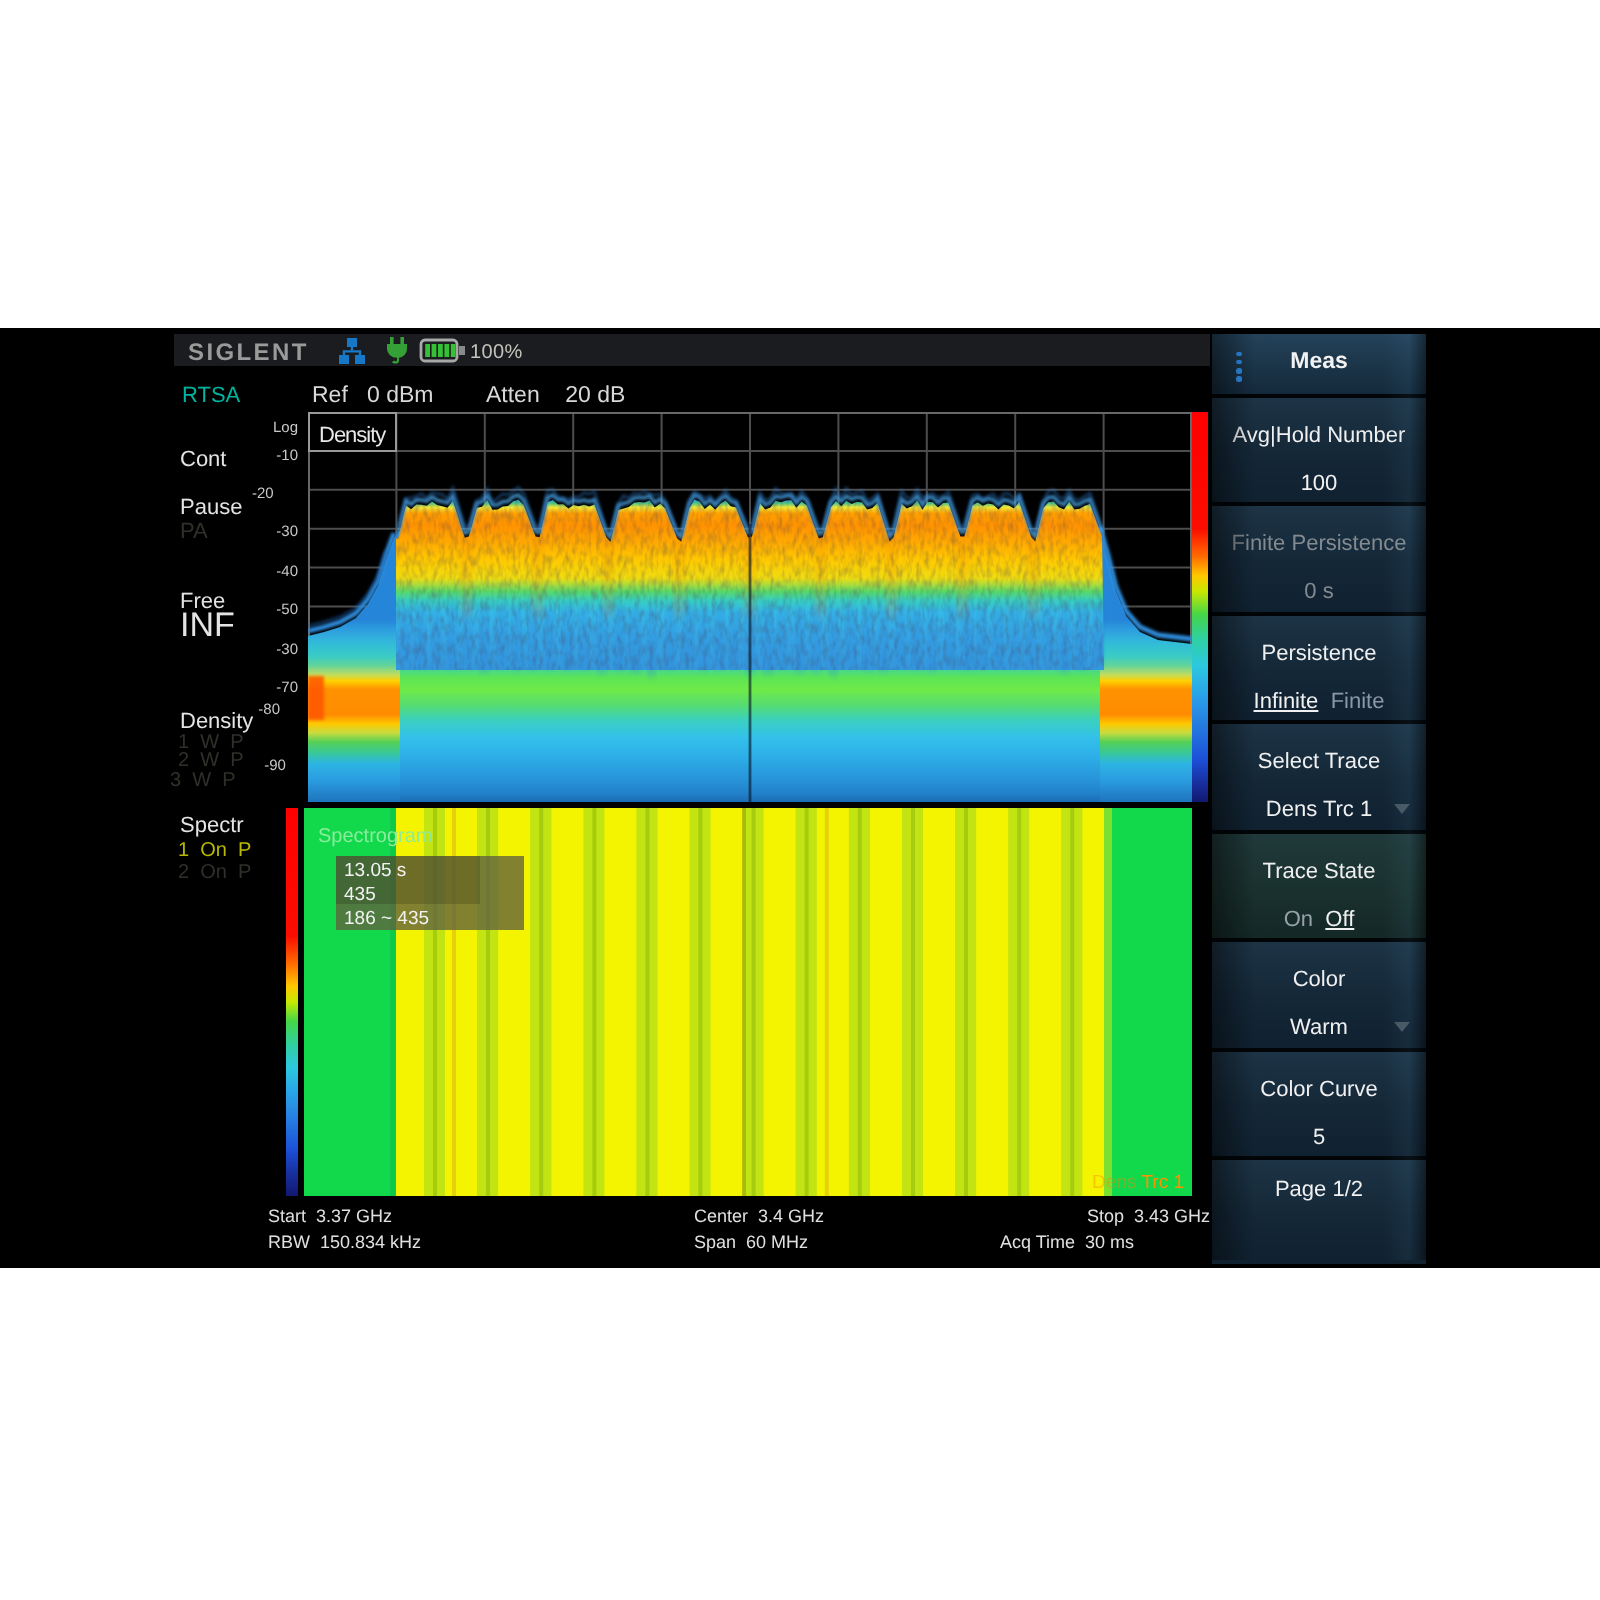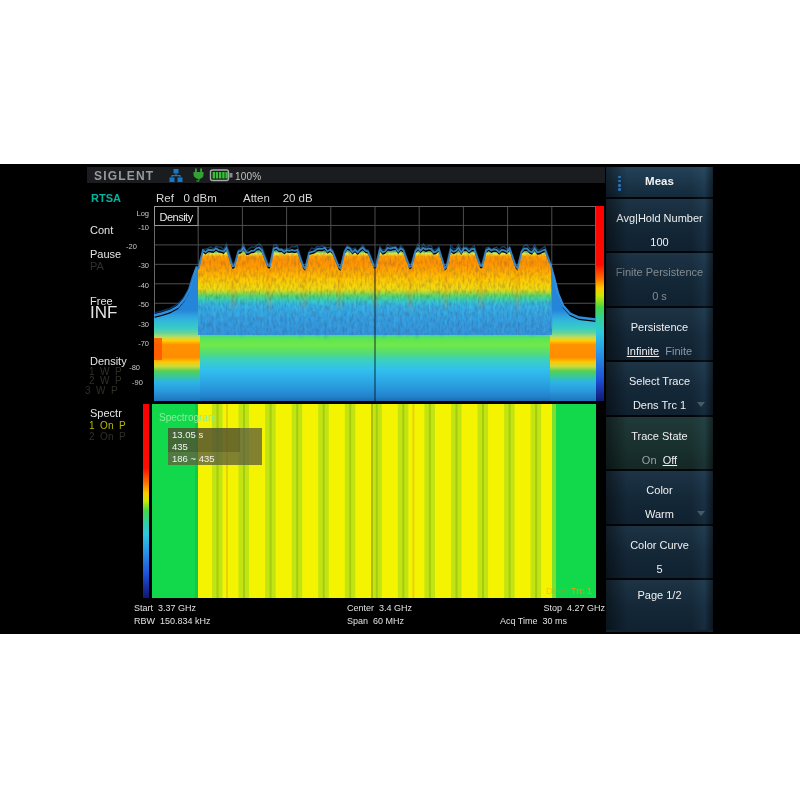--- a/index.html
+++ b/index.html
@@ -23,21 +23,21 @@
 <rect x="60.5" y="6" width="3" height="4.5" fill="#8a8a8a"></rect>
 <rect x="43.6" y="5" width="2.4" height="6.5" fill="#35c035"></rect>
           <rect x="46.8" y="5" width="2.4" height="6.5" fill="#35c035"></rect>
           <rect x="50" y="5" width="2.4" height="6.5" fill="#35c035"></rect>
           <rect x="53.2" y="5" width="2.4" height="6.5" fill="#35c035"></rect>
           <rect x="56.4" y="5" width="2.4" height="6.5" fill="#35c035"></rect>
 </g>
 </svg>
 <div style="position:absolute;left:148px;top:4px;font-size:10px;color:#c4c4bc;letter-spacing:0.2px">100%</div>
 </div>
-<div style="position:absolute;left:91px;top:28px;font-size:11px;line-height:12px;color:#00b4a0;font-weight:bold;white-space:pre">RTSA</div>
+<div style="position:absolute;left:91px;top:28px;font-size:11px;line-height:12px;color:#00b4a0;font-weight:normal;white-space:pre">RTSA</div>
     <div style="position:absolute;left:90px;top:60px;font-size:11px;line-height:12px;color:#e4e4e4;white-space:pre">Cont</div>
     <div style="position:absolute;left:90px;top:84px;font-size:11px;line-height:12px;color:#e4e4e4;white-space:pre">Pause</div>
     <div style="position:absolute;left:90px;top:96px;font-size:11px;line-height:12px;color:#30302a;white-space:pre">PA</div>
     <div style="position:absolute;left:90px;top:131px;font-size:11px;line-height:12px;color:#e4e4e4;white-space:pre">Free</div>
     <div style="position:absolute;left:90px;top:143px;font-size:17px;line-height:12px;color:#e4e4e4;white-space:pre">INF</div>
     <div style="position:absolute;left:90px;top:191px;font-size:11px;line-height:12px;color:#e4e4e4;white-space:pre">Density</div>
     <div style="position:absolute;left:89px;top:202px;font-size:10px;line-height:11px;color:#30302a;white-space:pre">1  W  P</div>
     <div style="position:absolute;left:89px;top:211px;font-size:10px;line-height:11px;color:#30302a;white-space:pre">2  W  P</div>
     <div style="position:absolute;left:85px;top:221px;font-size:10px;line-height:11px;color:#30302a;white-space:pre">3  W  P</div>
     <div style="position:absolute;left:90px;top:243px;font-size:11px;line-height:12px;color:#e4e4e4;white-space:pre">Spectr</div>
@@ -46,21 +46,21 @@
 <div style="position:absolute;left:156px;top:28px;font-size:11.5px;line-height:12px;color:#d8d8d8;white-space:pre">Ref   0 dBm</div>
 <div style="position:absolute;left:243px;top:28px;font-size:11.5px;line-height:12px;color:#d8d8d8;white-space:pre">Atten    20 dB</div>
 <div style="position:absolute;left:126px;top:45.0px;width:23px;text-align:right;font-size:7.5px;line-height:9px;color:#c8c8c8">Log</div>
     <div style="position:absolute;left:126px;top:58.5px;width:23px;text-align:right;font-size:7.5px;line-height:9px;color:#c8c8c8">-10</div>
     <div style="position:absolute;left:126px;top:77.9px;width:23px;text-align:left;font-size:7.5px;line-height:9px;color:#c8c8c8">-20</div>
     <div style="position:absolute;left:126px;top:97.3px;width:23px;text-align:right;font-size:7.5px;line-height:9px;color:#c8c8c8">-30</div>
     <div style="position:absolute;left:126px;top:116.8px;width:23px;text-align:right;font-size:7.5px;line-height:9px;color:#c8c8c8">-40</div>
     <div style="position:absolute;left:126px;top:136.2px;width:23px;text-align:right;font-size:7.5px;line-height:9px;color:#c8c8c8">-50</div>
     <div style="position:absolute;left:126px;top:155.7px;width:23px;text-align:right;font-size:7.5px;line-height:9px;color:#c8c8c8">-30</div>
     <div style="position:absolute;left:126px;top:175.2px;width:23px;text-align:right;font-size:7.5px;line-height:9px;color:#c8c8c8">-70</div>
-    <div style="position:absolute;left:126px;top:199px;width:14px;text-align:right;font-size:7.5px;line-height:9px;color:#c8c8c8">-80</div>
+    <div style="position:absolute;left:126px;top:186px;width:14px;text-align:right;font-size:7.5px;line-height:9px;color:#c8c8c8">-80</div>
     <div style="position:absolute;left:126px;top:214.0px;width:23px;text-align:center;font-size:7.5px;line-height:9px;color:#c8c8c8">-90</div>
 <svg width="450" height="195" style="position:absolute;left:154px;top:42px">
 <defs>
 <linearGradient id="gM" x1="0" y1="104" x2="0" y2="195" gradientUnits="userSpaceOnUse">
           <stop offset="0" stop-color="#2585d8"></stop>
           <stop offset="0.06" stop-color="#2fa0e0"></stop>
           <stop offset="0.13" stop-color="#32bcd8"></stop>
           <stop offset="0.2" stop-color="#3accc4"></stop>
           <stop offset="0.25" stop-color="#62d49a"></stop>
           <stop offset="0.3" stop-color="#c0dc60"></stop>
@@ -267,21 +267,21 @@
 <rect x="16" y="24" width="72" height="24" fill="#000" opacity="0.15"></rect>
 <text x="20" y="34" font-size="9.5" fill="#f2f2f2">13.05 s</text>
 <text x="20" y="46" font-size="9.5" fill="#f2f2f2">435</text>
 <text x="20" y="58" font-size="9.5" fill="#f2f2f2">186 ~ 435</text>
 <text x="440" y="190" font-size="9.5" text-anchor="end"><tspan fill="#ff8200" fill-opacity="0.4">Dens </tspan><tspan fill="#ff9000">Trc 1</tspan></text>
 </svg>
 <div style="position:absolute;left:134px;top:439px;font-size:9px;line-height:10px;color:#e0e0e0;white-space:pre">Start  3.37 GHz</div>
 <div style="position:absolute;left:134px;top:452px;font-size:9px;line-height:10px;color:#e0e0e0;white-space:pre">RBW  150.834 kHz</div>
 <div style="position:absolute;left:347px;top:439px;font-size:9px;line-height:10px;color:#e0e0e0;white-space:pre">Center  3.4 GHz</div>
 <div style="position:absolute;left:347px;top:452px;font-size:9px;line-height:10px;color:#e0e0e0;white-space:pre">Span  60 MHz</div>
-<div style="position:absolute;left:500px;top:439px;width:105px;text-align:right;font-size:9px;line-height:10px;color:#e0e0e0;white-space:pre">Stop  4.27 GHz</div>
+<div style="position:absolute;left:500px;top:439px;width:105px;text-align:right;font-size:9px;line-height:10px;color:#e0e0e0;white-space:pre">Stop  3.43 GHz</div>
 <div style="position:absolute;left:500px;top:452px;width:105px;text-align:left;font-size:9px;line-height:10px;color:#e0e0e0;white-space:pre">Acq Time  30 ms</div>
 <div style="position:absolute;left:606px;top:2.5px;width:107px;height:463px;background:#0f2030">
 <div style="position:absolute;left:0;top:0;width:107px;height:30px;background:linear-gradient(180deg,#24425a 0%,#1a3346 60%,#142a3c 100%)">
 <div style="position:absolute;left:12px;top:9px">
 <div style="width:2.5px;height:2.5px;border-radius:50%;background:#2e8ce8;margin-bottom:1.8px"></div>
 <div style="width:2.5px;height:2.5px;border-radius:50%;background:#2e8ce8;margin-bottom:1.8px"></div>
 <div style="width:2.5px;height:2.5px;border-radius:50%;background:#2e8ce8;margin-bottom:1.8px"></div>
 <div style="width:2.5px;height:2.5px;border-radius:50%;background:#2e8ce8"></div>
 </div>
 <div style="text-align:center;font-size:11.5px;font-weight:bold;color:#f2f2f2;line-height:29px">Meas</div>

